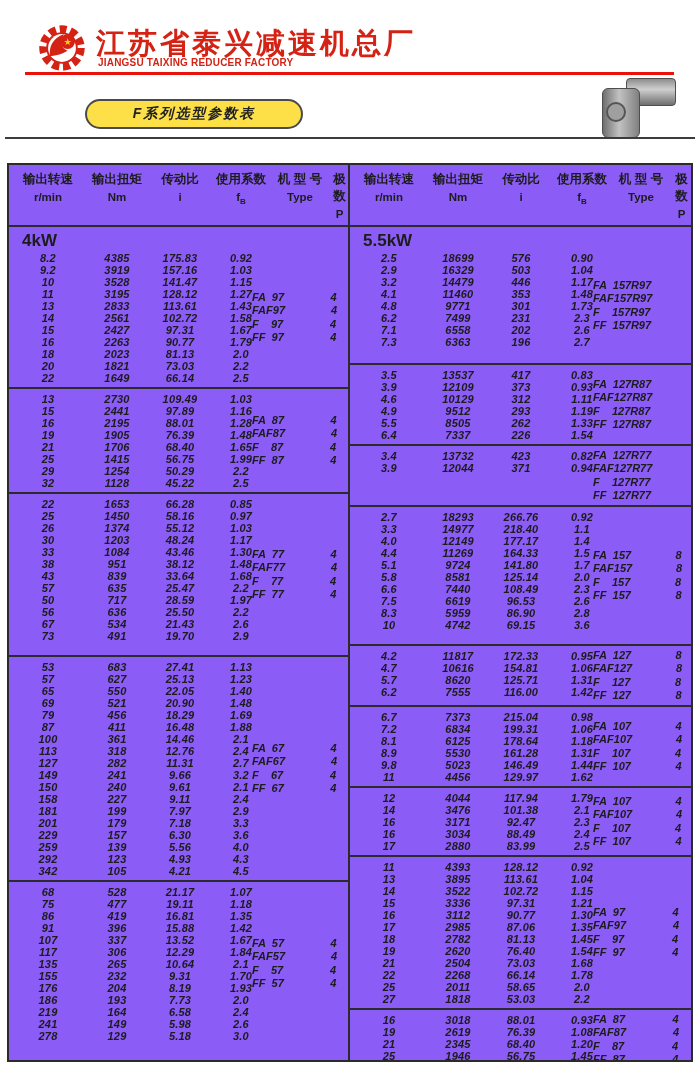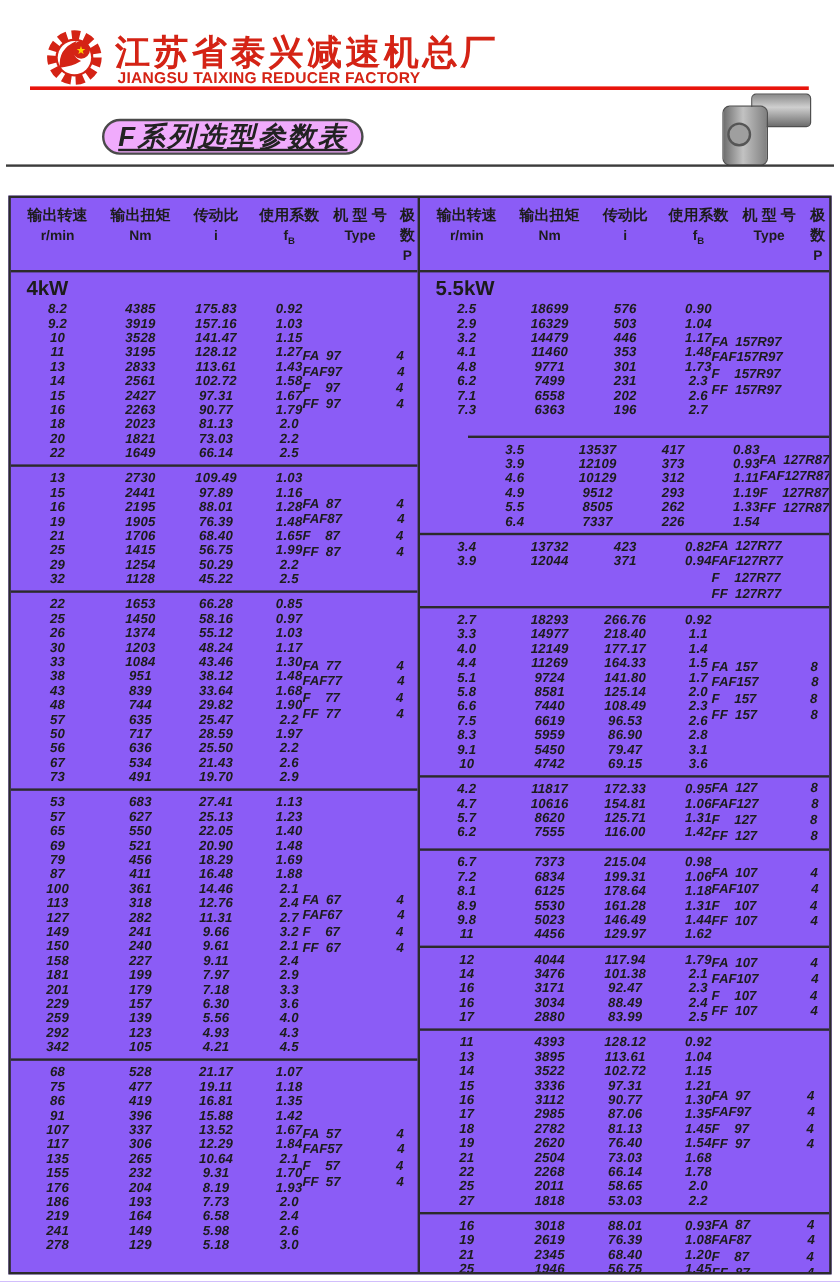--- a/index.html
+++ b/index.html
@@ -5,27 +5,27 @@
   html,body{margin:0;padding:0;}
   body{
     width:700px;height:1068px;position:relative;overflow:hidden;
     background:#ffffff;color:#1c1c1c;
     font-family:"Liberation Sans","DejaVu Sans",sans-serif;
   }
   
   .logo{position:absolute;left:36px;top:22px;width:52px;height:52px;}
   .co-cn{position:absolute;left:96px;top:24px;font-size:29px;font-weight:bold;
          color:#d42315;letter-spacing:3px;white-space:nowrap;}
-  .co-en{position:absolute;left:98px;top:57px;font-size:13px;font-weight:bold;
+  .co-en{position:absolute;left:98px;top:57px;font-size:10px;font-weight:bold;
          color:#d42315;letter-spacing:.2px;white-space:nowrap;}
   .red-rule{position:absolute;left:25px;right:26px;top:72px;height:3px;background:#e8140c;}
   .badge{position:absolute;left:85px;top:99px;width:214px;height:26px;
-         border:2px solid #4a4a4a;border-radius:16px;background:#f0abfc;
+         border:2px solid #4a4a4a;border-radius:16px;background:#fde047;
          display:flex;align-items:center;justify-content:center;
-         font-size:23px;font-weight:bold;font-style:italic;letter-spacing:2px;color:#222;text-decoration:underline;}
+         font-size:14px;font-weight:bold;font-style:italic;letter-spacing:2px;color:#222;}
   .motor{position:absolute;right:20px;top:78px;width:90px;height:60px;}
   .m-head{position:absolute;left:36px;top:0;width:48px;height:26px;border:1px solid #4f4f4f;
           border-radius:4px;background:linear-gradient(180deg,#8d8d8d,#cfcfcf 40%,#6e6e6e);}
   .m-body{position:absolute;left:12px;top:10px;width:36px;height:48px;border:1px solid #4f4f4f;
           border-radius:6px;background:linear-gradient(90deg,#6f6f6f,#c2c2c2 45%,#808080);}
   .m-flange{position:absolute;left:16px;top:24px;width:16px;height:16px;border-radius:50%;
           border:2px solid #555;background:#9f9f9f;}
   .thin-rule{position:absolute;left:5px;right:5px;top:137px;height:2px;background:#3c3c3c;}
   
   .table{position:absolute;left:7px;right:7px;top:163px;bottom:6px;
@@ -299,26 +299,20 @@
             <span>38.12</span>
             <span>1.48</span>
           </div>
           <div class="drow">
             <span>43</span>
             <span>839</span>
             <span>33.64</span>
             <span>1.68</span>
           </div>
           <div class="drow">
-            <span>48</span>
-            <span>744</span>
-            <span>29.82</span>
-            <span>1.90</span>
-          </div>
-          <div class="drow">
             <span>57</span>
             <span>635</span>
             <span>25.47</span>
             <span>2.2</span>
           </div>
           <div class="drow">
             <span>50</span>
             <span>717</span>
             <span>28.59</span>
             <span>1.97</span>
@@ -684,21 +678,21 @@
           <div class="trow">
             <span class="tlabel">F    157R97</span>
             <span class="tp">4</span>
           </div>
           <div class="trow">
             <span class="tlabel">FF  157R97</span>
             <span class="tp">4</span>
           </div>
         </div>
       </div>
-      <div class="block sep" style="min-height: 79px; margin-left: 40px;">
+      <div class="block sep" style="min-height: 79px;">
         <div>
           <div class="drow">
             <span>3.5</span>
             <span>13537</span>
             <span>417</span>
             <span>0.83</span>
           </div>
           <div class="drow">
             <span>3.9</span>
             <span>12109</span>
@@ -831,26 +825,20 @@
             <span>7.5</span>
             <span>6619</span>
             <span>96.53</span>
             <span>2.6</span>
           </div>
           <div class="drow">
             <span>8.3</span>
             <span>5959</span>
             <span>86.90</span>
             <span>2.8</span>
-          </div>
-          <div class="drow">
-            <span>9.1</span>
-            <span>5450</span>
-            <span>79.47</span>
-            <span>3.1</span>
           </div>
           <div class="drow">
             <span>10</span>
             <span>4742</span>
             <span>69.15</span>
             <span>3.6</span>
           </div>
         </div>
         <div class="types">
           <div class="trow">

